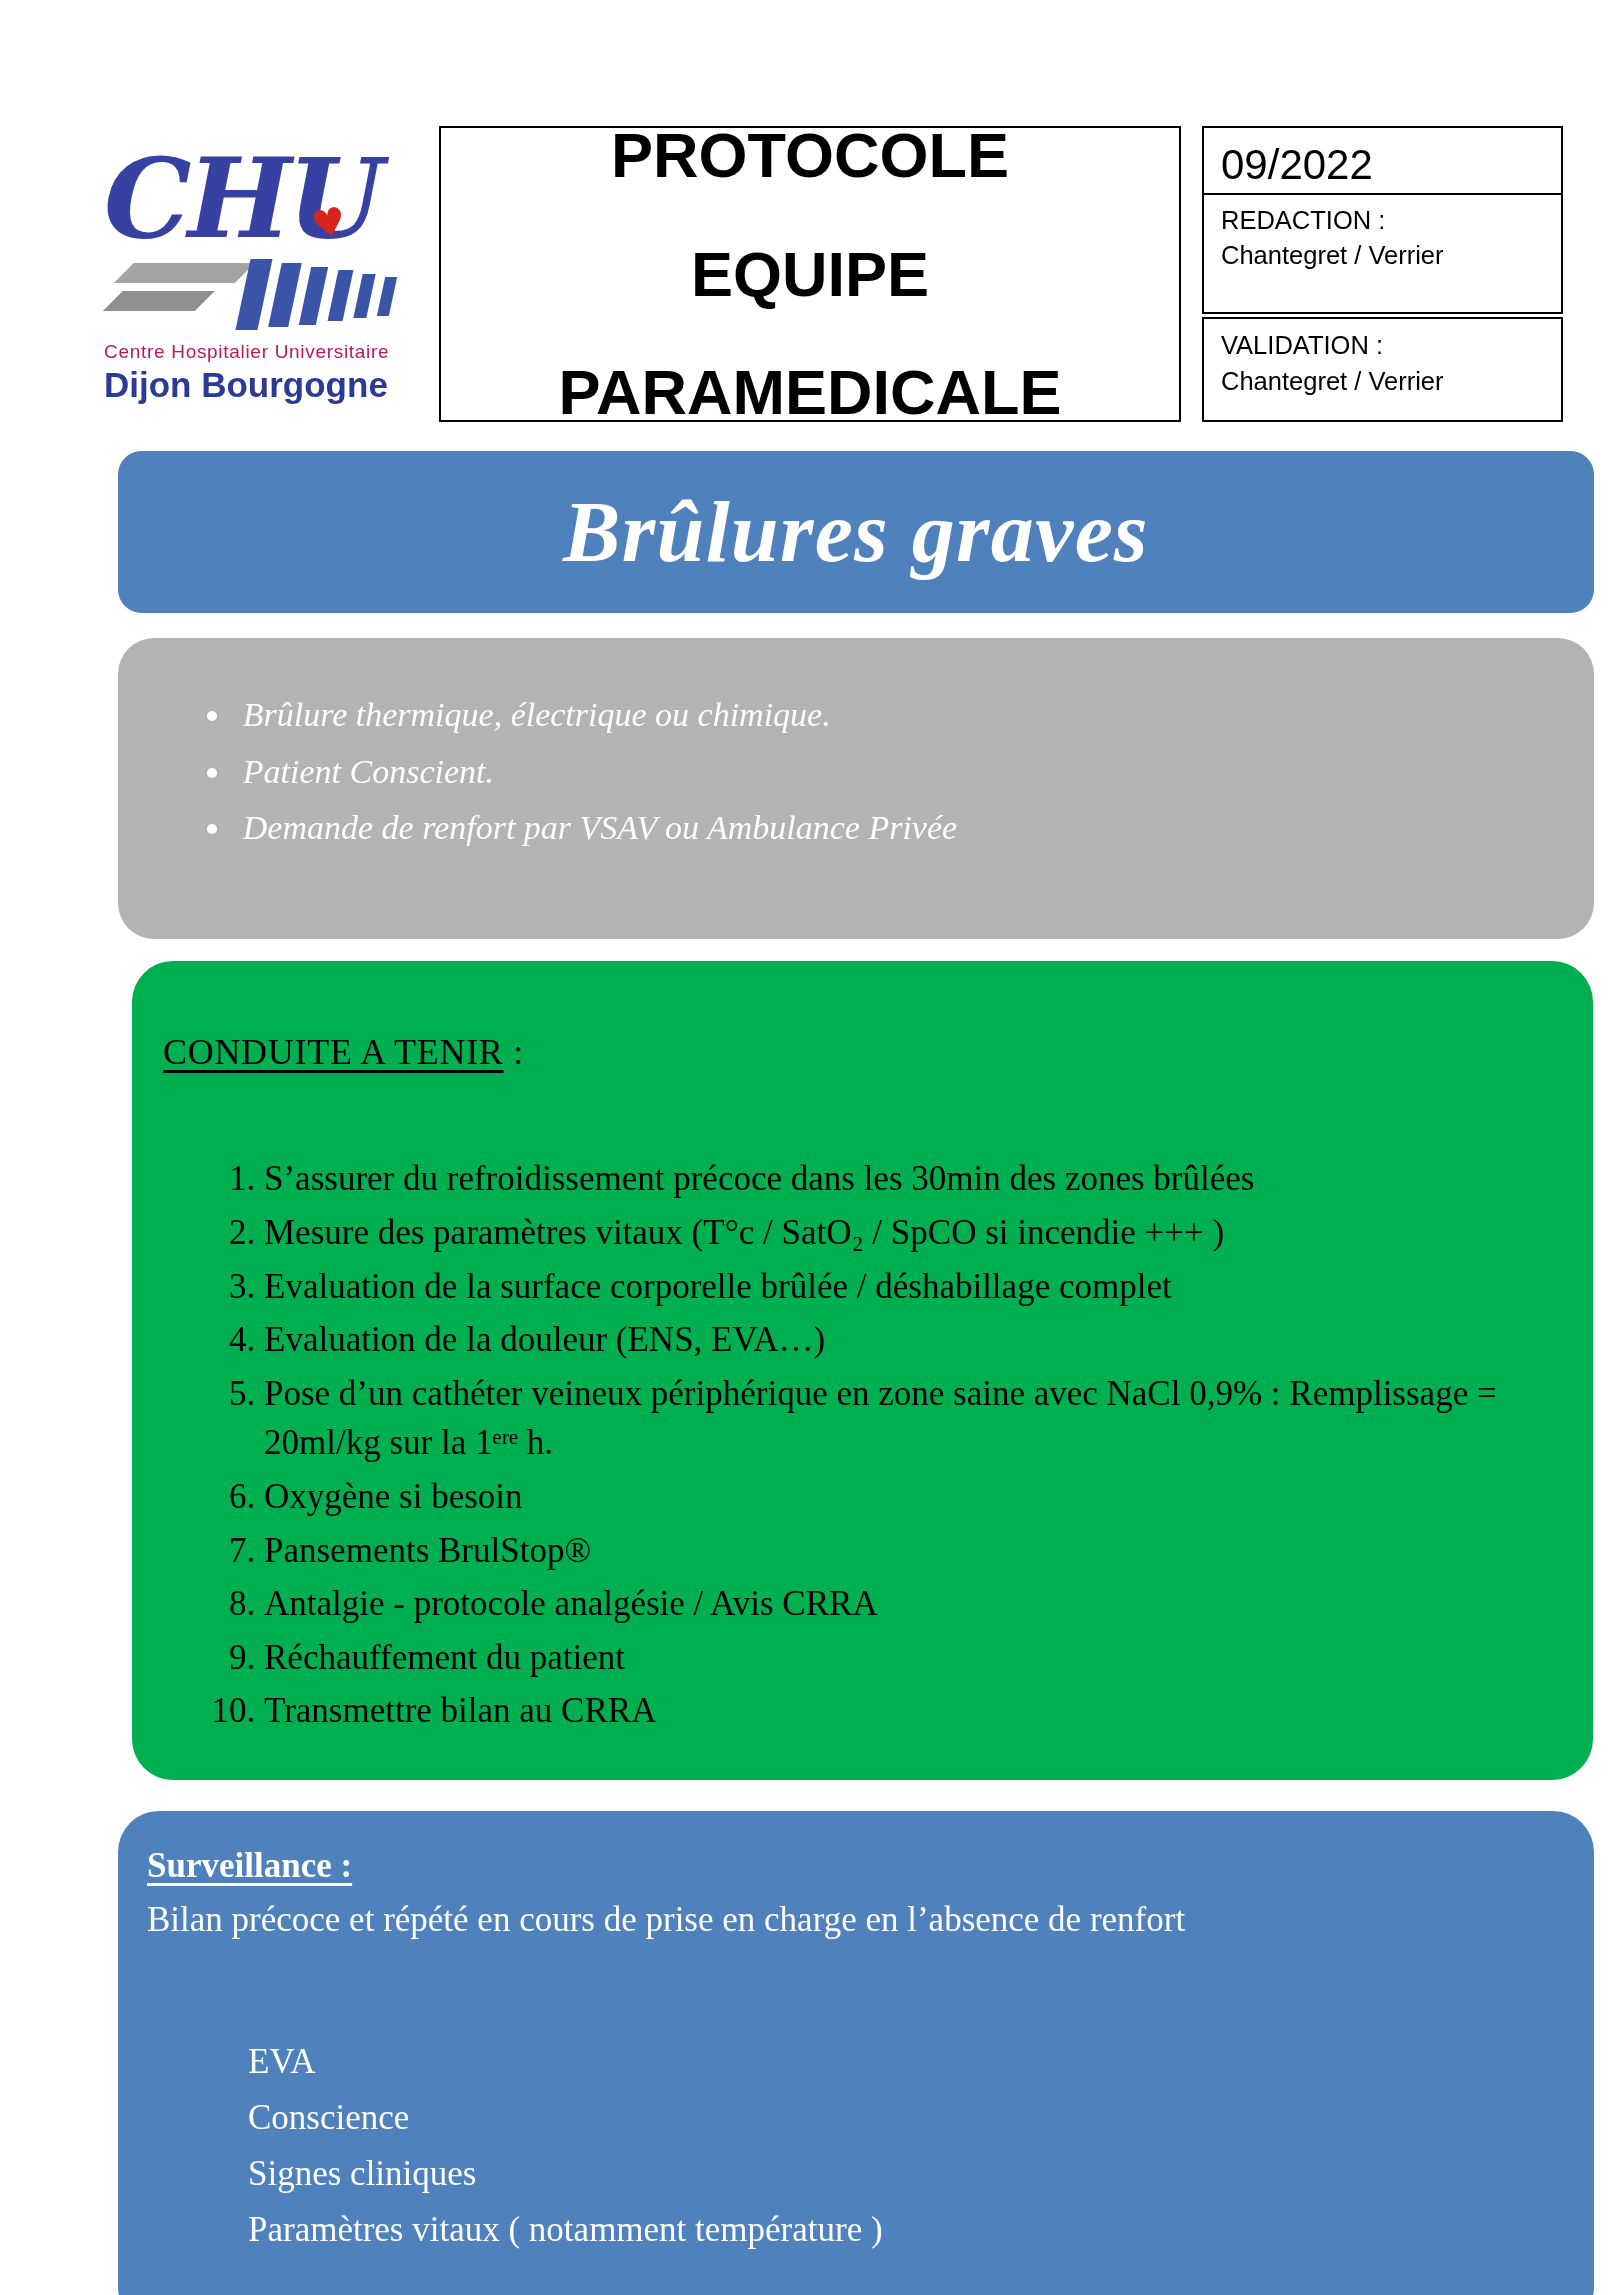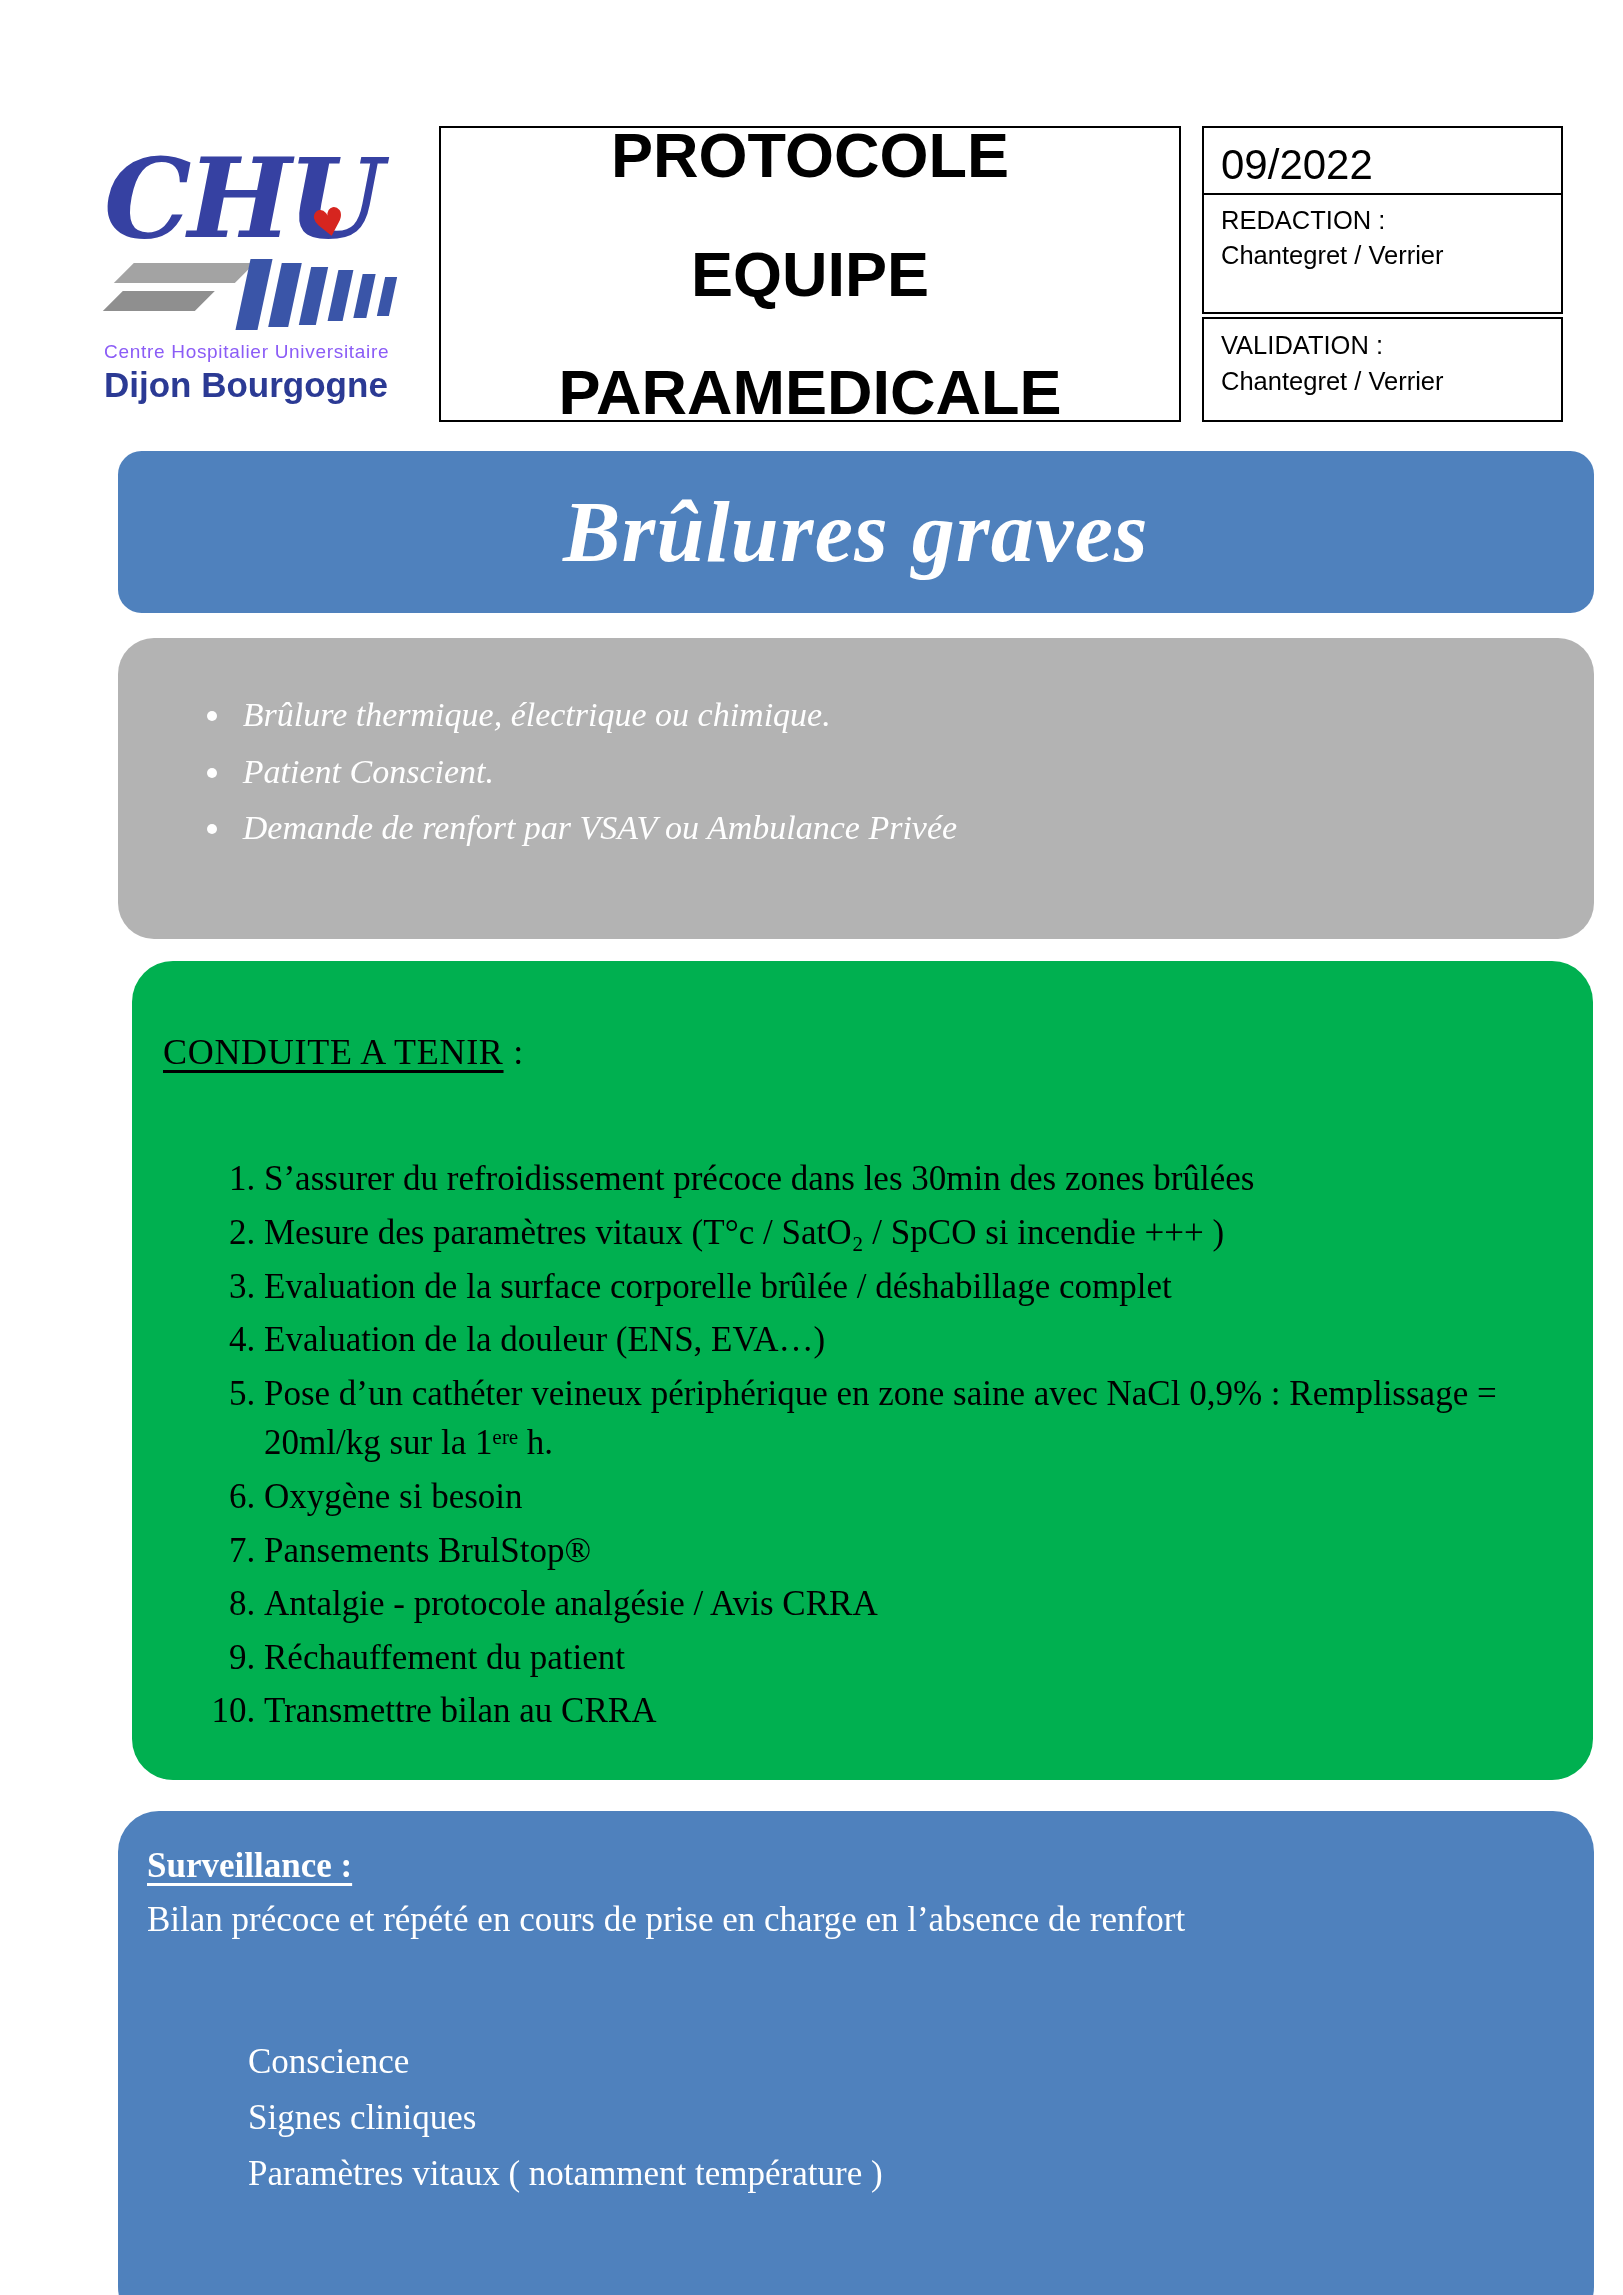--- a/index.html
+++ b/index.html
@@ -39,21 +39,21 @@
   .ls-g2 { left:9.2px; top:34px; width:92px; background:#8f8f8f; }
   .ls-b { background:#3a55a8; transform:skewX(-12deg); }
   .ls-b1 { left:139px; top:1.3px;  width:22px; height:71px; }
   .ls-b2 { left:171px; top:5.2px;  width:19.6px; height:64px; }
   .ls-b3 { left:201px; top:9.2px; width:17px; height:58px; }
   .ls-b4 { left:229px; top:13px; width:15px; height:51px; }
   .ls-b5 { left:254px; top:17px; width:13px; height:44px; }
   .ls-b6 { left:277px; top:20px; width:11.8px; height:39px; }
   .logo-sub1 {
     font-family:"Liberation Sans", sans-serif;
-    color:#8b5cf6; font-size:19px; margin-top:7px; letter-spacing:0.7px;
+    color:#be185d; font-size:19px; margin-top:7px; letter-spacing:0.7px;
   }
   .logo-sub2 {
     font-family:"Liberation Sans", sans-serif;
     color:#2b3a94; font-size:35px; font-weight:bold; margin-top:1.3px;
   }
 
   .title-box {
     width:742px; height:296px;
     border:2.6px solid #000;
     display:flex; flex-direction:column; justify-content:center; align-items:center;
@@ -197,20 +197,21 @@
         <li>Antalgie - protocole analgésie / Avis CRRA</li>
         <li>Réchauffement du patient</li>
         <li>Transmettre bilan au CRRA</li>
       </ol>
   </section>
 
   <section class="surveillance">
     <div class="surv-heading">Surveillance :</div>
     <div>Bilan précoce et répété en cours de prise en charge en l’absence de renfort</div>
     <ul class="surv-list">
+        <li>EVA</li>
         <li>Conscience</li>
         <li>Signes cliniques</li>
         <li>Paramètres vitaux ( notamment température )</li>
       </ul>
   </section>
 
 </div>
 
 
 </body></html>

